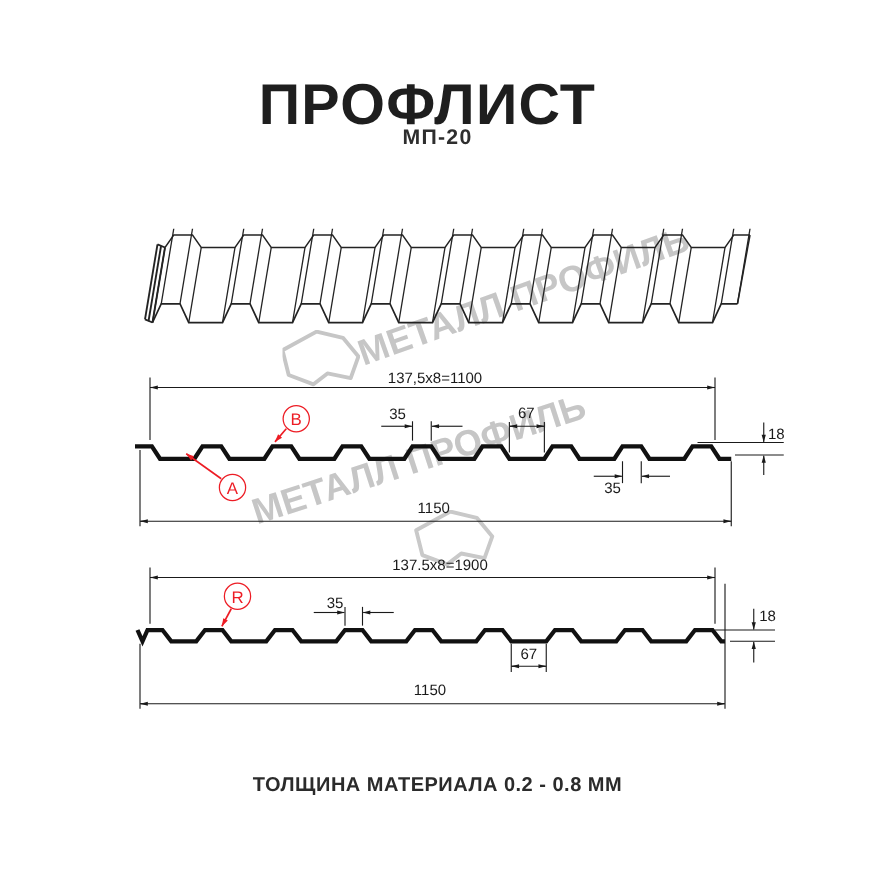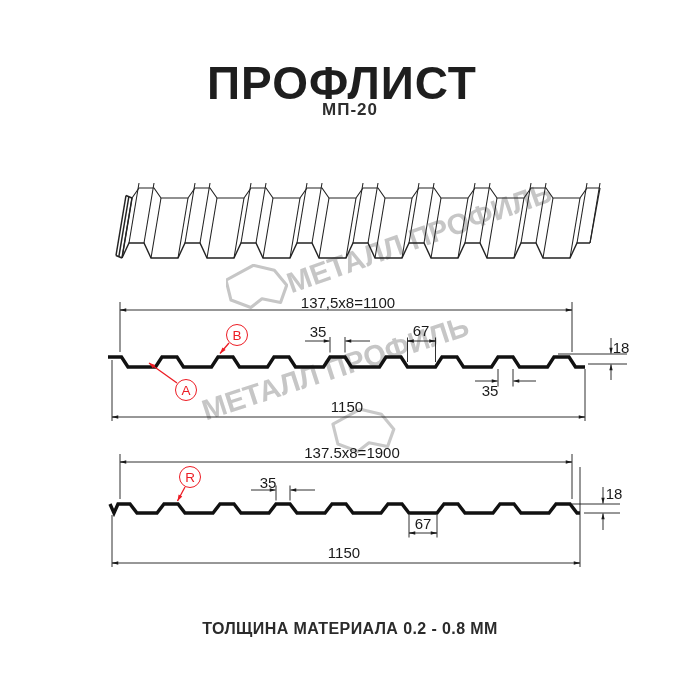--- a/index.html
+++ b/index.html
@@ -9,21 +9,21 @@
   
   .title{left:0;top:56px;width:684px;text-align:center;
          font-size:46px;font-weight:700;letter-spacing:1px;color:#1e1e1e;}
   .subtitle{left:0;top:100px;width:700px;text-align:center;
             font-size:17px;font-weight:600;letter-spacing:1px;color:#2e2e2e;}
   
   .footer{left:0;top:620px;width:700px;text-align:center;
           font-size:16px;font-weight:600;letter-spacing:.4px;color:#2b2b2b;}
   
   .dim{position:absolute;transform:translate(-50%,-50%);
-       font-size:15px;color:#1a1a1a;white-space:nowrap;line-height:1;}
+       font-size:12px;color:#1a1a1a;white-space:nowrap;line-height:1;}
   
   .mark{position:absolute;width:22px;height:22px;border:1.7px solid #ed1c24;
         border-radius:50%;color:#ed1c24;display:flex;align-items:center;
         justify-content:center;font-size:13.5px;font-weight:500;
         transform:translate(-50%,-50%);box-sizing:border-box;background:transparent;}
   
   .wmtext{position:absolute;font-size:29px;font-weight:700;color:#c6c6c6;
           white-space:nowrap;transform-origin:0 50%;letter-spacing:0;}
   .wm1t{left:288px;top:268px;transform:rotate(-19.5deg);}
   .wm2t{left:203px;top:395px;transform:rotate(-18deg);}

